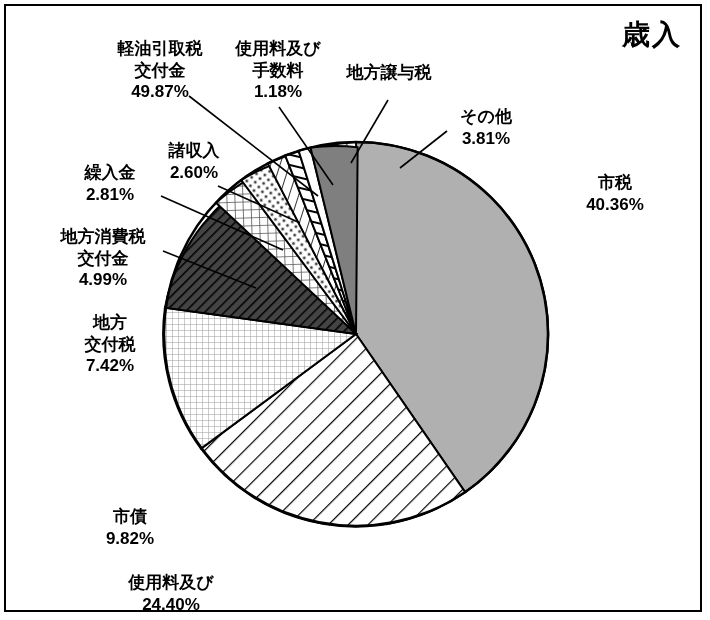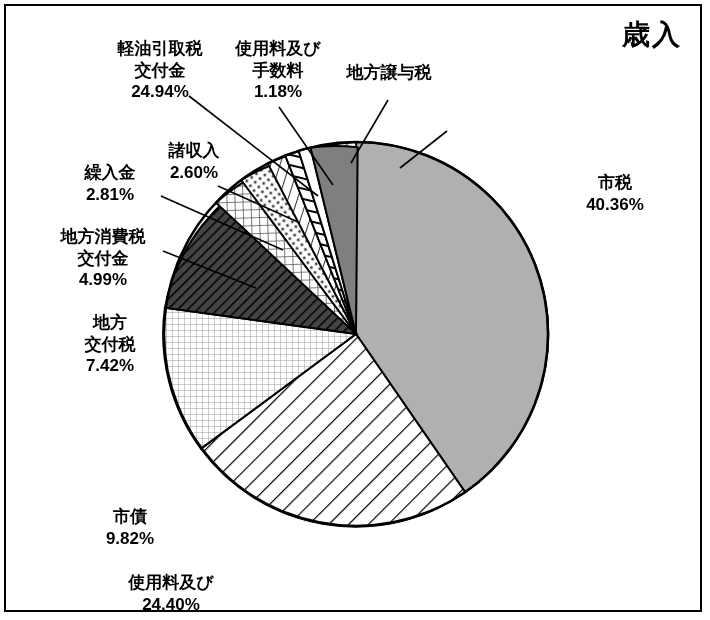--- a/index.html
+++ b/index.html
@@ -172,33 +172,37 @@
       <line x1="218" y1="186" x2="300" y2="223"></line>
       <line x1="161" y1="196" x2="283" y2="250"></line>
       <line x1="163" y1="251" x2="256" y2="288"></line>
       <line x1="447" y1="131" x2="400" y2="168"></line>
     </g>
   </svg>
 
   <div class="lbl" style="left:96px; top:16px; width:128px;">
     <span>軽油引取税
 交付金</span>
-    <span class="pct">24.94%</span>
+    <span class="pct">49.87%</span>
   </div>
 
   <div class="lbl" style="left:224px; top:16px; width:108px;">
     <span>使用料及び
 手数料</span>
     <span class="pct">1.18%</span>
   </div>
 
   <div class="lbl" style="left:330px; top:40px; width:118px;">
     <span>地方譲与税</span>
   </div>
 
+  <div class="lbl" style="left:438px; top:84px; width:96px;">
+    <span>その他</span>
+    <span class="pct">3.81%</span>
+  </div>
 
   <div class="lbl" style="left:144px; top:118px; width:100px;">
     <span>諸収入</span>
     <span class="pct">2.60%</span>
   </div>
 
   <div class="lbl" style="left:60px; top:140px; width:100px;">
     <span>繰入金</span>
     <span class="pct">2.81%</span>
   </div>

